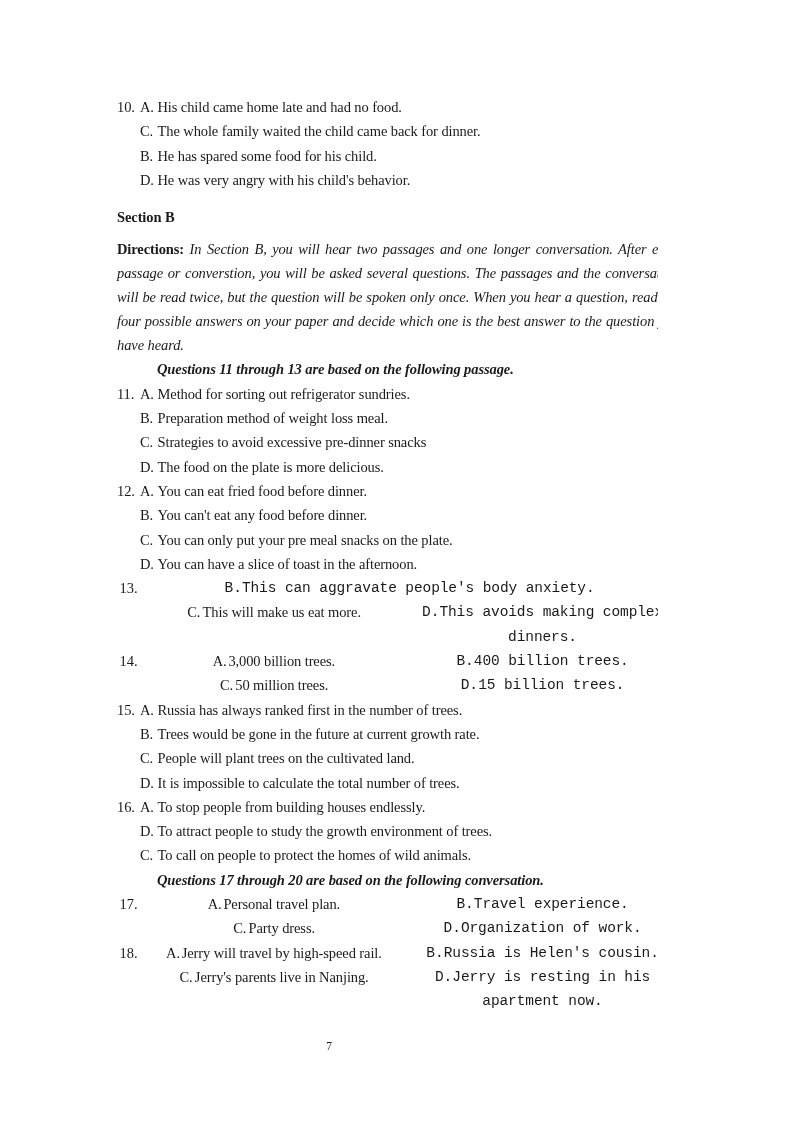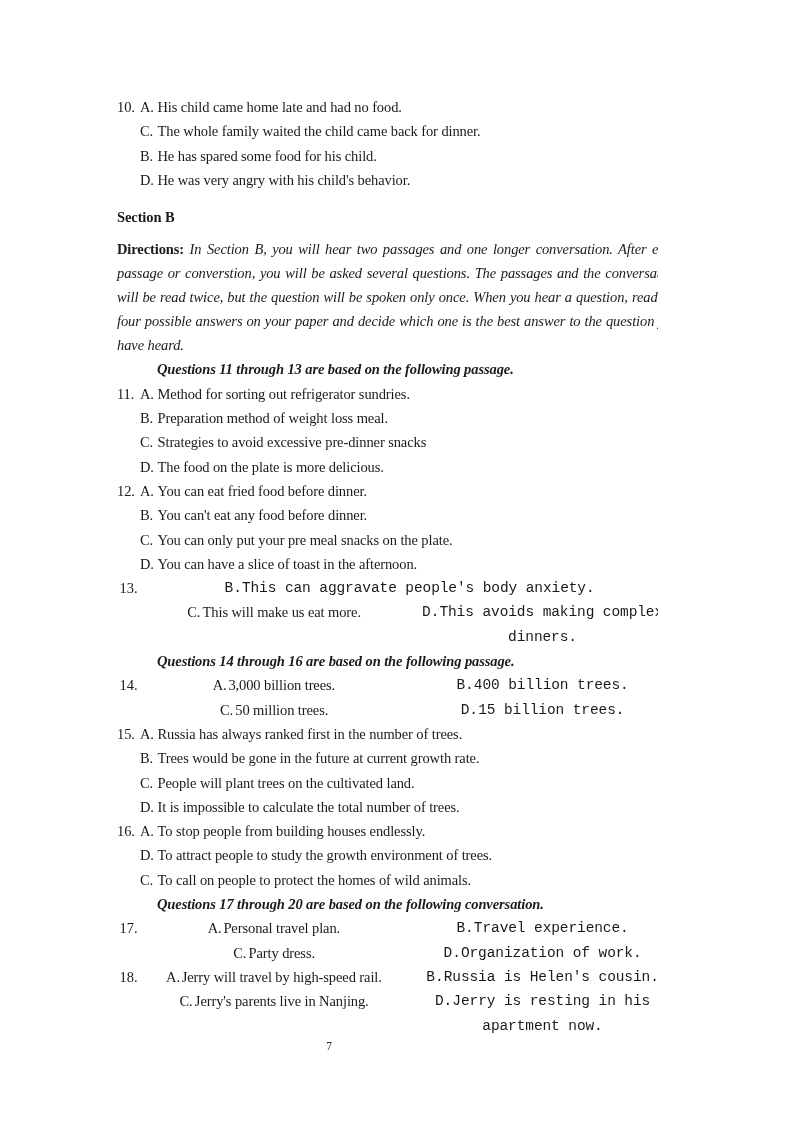--- a/index.html
+++ b/index.html
@@ -119,21 +119,20 @@
         <span class="qnum">13.</span>
         <span class="c2"><span class="olabel">B.</span><span>This can aggravate people's body anxiety.</span></span>
       </div>
       <div class="line tc">
         <span class="qnum"></span>
         <span class="c1"><span class="olabel">C.</span><span>This will make us eat more.</span></span>
         <span class="c2"><span class="olabel">D.</span><span>This avoids making complex dinners.</span></span>
       </div>
     </div>
 
-    <div class="line group-heading">Questions 14 through 16 are based on the following passage.</div>
 
     <div>
       <div class="line tc">
         <span class="qnum">14.</span>
         <span class="c1"><span class="olabel">A.</span><span>3,000 billion trees.</span></span>
         <span class="c2"><span class="olabel">B.</span><span>400 billion trees.</span></span>
       </div>
       <div class="line tc">
         <span class="qnum"></span>
         <span class="c1"><span class="olabel">C.</span><span>50 million trees.</span></span>

